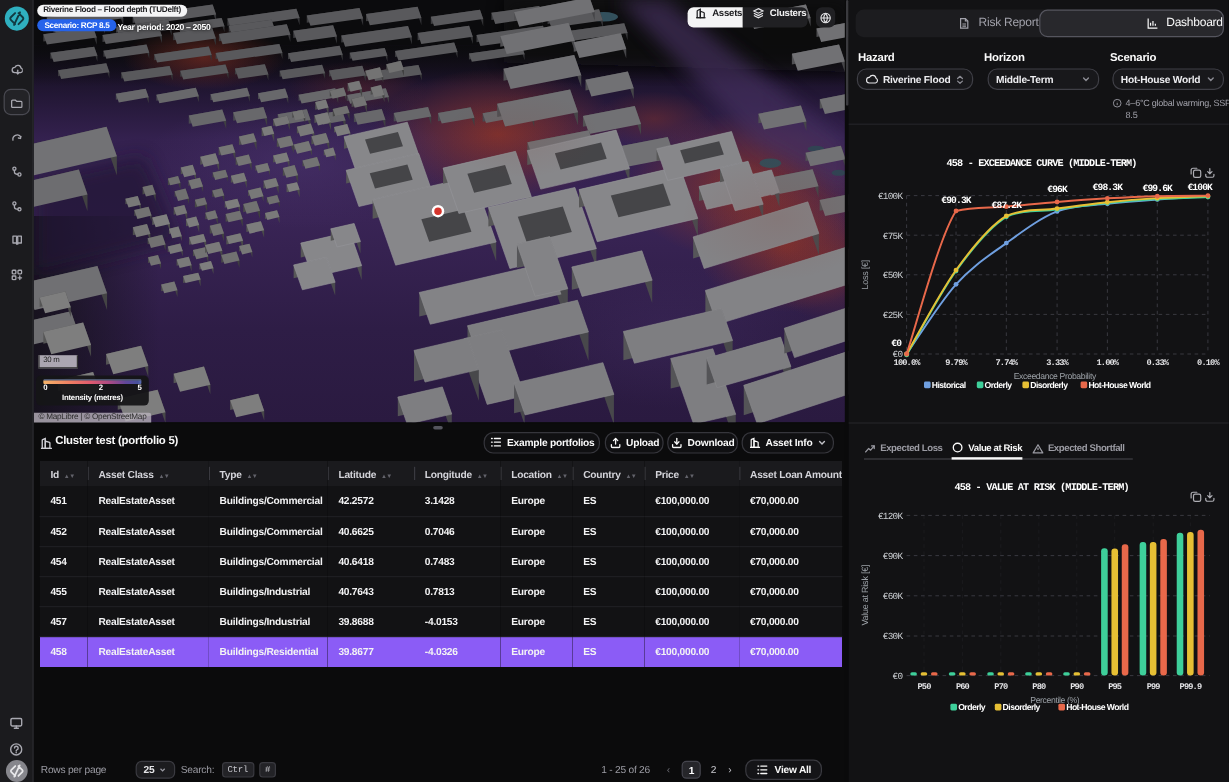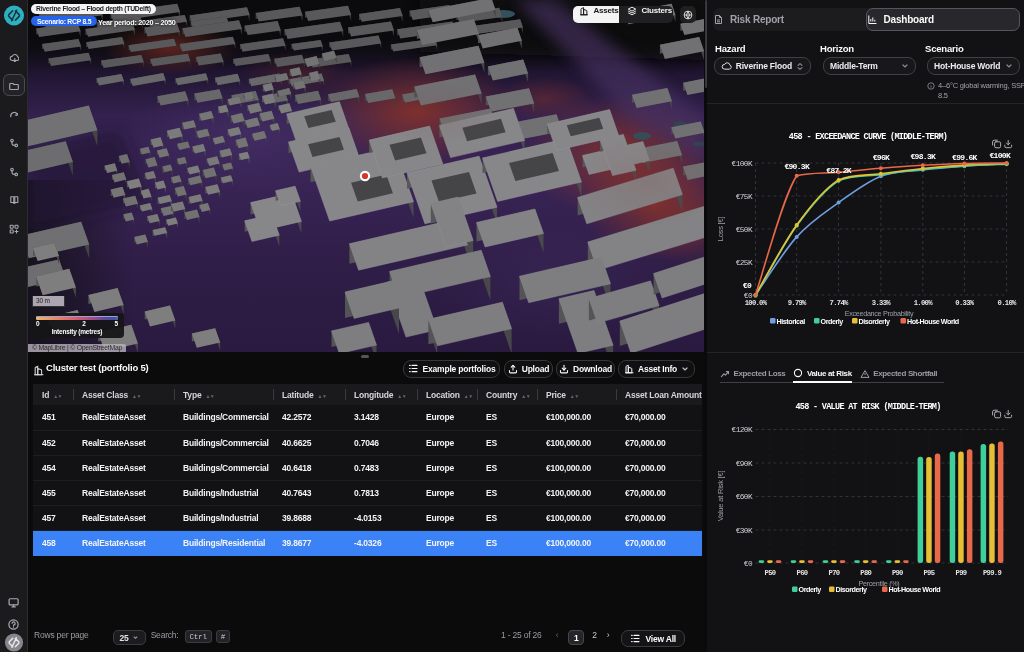--- a/index.html
+++ b/index.html
@@ -28,27 +28,27 @@
 #tablesec{position:absolute;left:28px;top:353px;width:679px;height:299px;background:#0b0b0c}
 #ttoolbar{position:absolute;left:0;top:0;width:679px;height:29px}
 #ttitle{position:absolute;left:18px;top:9px;font-size:9.5px;font-weight:700;color:#fafafa}
 .tbtn{position:absolute;top:6.5px;height:18px;background:#101012;border:1px solid #36363c;border-radius:8px;color:#fafafa;font-size:8.5px;font-weight:700;display:flex;align-items:center;justify-content:center;gap:4px;white-space:nowrap}
 #tblwrap{position:absolute;left:5px;top:31px;width:669px;height:270px}
 table{border-collapse:collapse;width:669px;table-layout:fixed;font-size:8.5px}
 thead th{background:#1a1a1d;color:#d4d4da;font-weight:700;text-align:left;height:21px;padding:0 0 0 9px;position:relative;white-space:nowrap;overflow:hidden}
 thead th .sep{position:absolute;left:0;top:5px;bottom:5px;width:1px;background:#3a3a40}
 thead th .sort{color:#63636b;font-size:5px;margin-left:4px;letter-spacing:-0.5px}
 tbody td{color:#f4f4f5;font-weight:700;height:25.1px;padding:0 0 0 9px;border-top:1px solid #1e1e22;background:#121214;white-space:nowrap;overflow:hidden}
-tbody tr.hl td{background:#3b82f6}
+tbody tr.hl td{background:#8b5cf6}
 tbody tr:first-child td{border-top:none}
-#tfoot{position:absolute;left:0;top:277px;width:679px;height:22px;background:#0b0b0c;color:#9b9ba3;font-size:8.5px;display:flex;}
+#tfoot{position:absolute;left:0;top:277px;width:679px;height:22px;background:#0b0b0c;color:#9b9ba3;font-size:8.5px;display:flex;align-items:center}
 
 #rpanel{position:absolute;left:707px;top:0;width:317px;height:652px;background:#121214}
 #tabbar{position:absolute;left:6px;top:8px;width:307px;height:23px;background:#1c1c1f;border-radius:7px;display:flex}
-.tab{flex:1;display:flex;align-items:center;justify-content:flex-start;gap:6px;font-size:10px;font-weight:700;color:#a1a1aa}
+.tab{flex:1;display:flex;align-items:center;justify-content:flex-end;gap:6px;font-size:10px;font-weight:400;color:#a1a1aa}
 #tab-active{background:#28282c;border:1px solid #55555e;border-radius:7px;color:#fafafa}
 .sellab{position:absolute;font-size:9.5px;font-weight:700;color:#fafafa}
 .selbox{position:absolute;height:18px;background:#18181b;border:1px solid #3f3f46;border-radius:8px;color:#ededf0;font-size:8.5px;font-weight:700;display:flex;align-items:center;padding:0 6px;gap:4px;white-space:nowrap}
 .selbox .chev{margin-left:auto;color:#8b8b93;display:flex}
 .hr{position:absolute;background:#242428;height:1px}
 
 #vartabs{position:absolute;left:13px;top:365px;height:18px;display:flex;gap:8px;border-bottom:1px solid #3f3f46;padding-right:6px;width:224px}
 .vtab{display:flex;align-items:center;gap:3.5px;font-size:8px;letter-spacing:-0.35px;font-weight:700;color:#9b9ba3;white-space:nowrap}
 .vtab.on{color:#fafafa;border-bottom:2px solid #fafafa;margin-bottom:-1px}
 </style></head><body>

